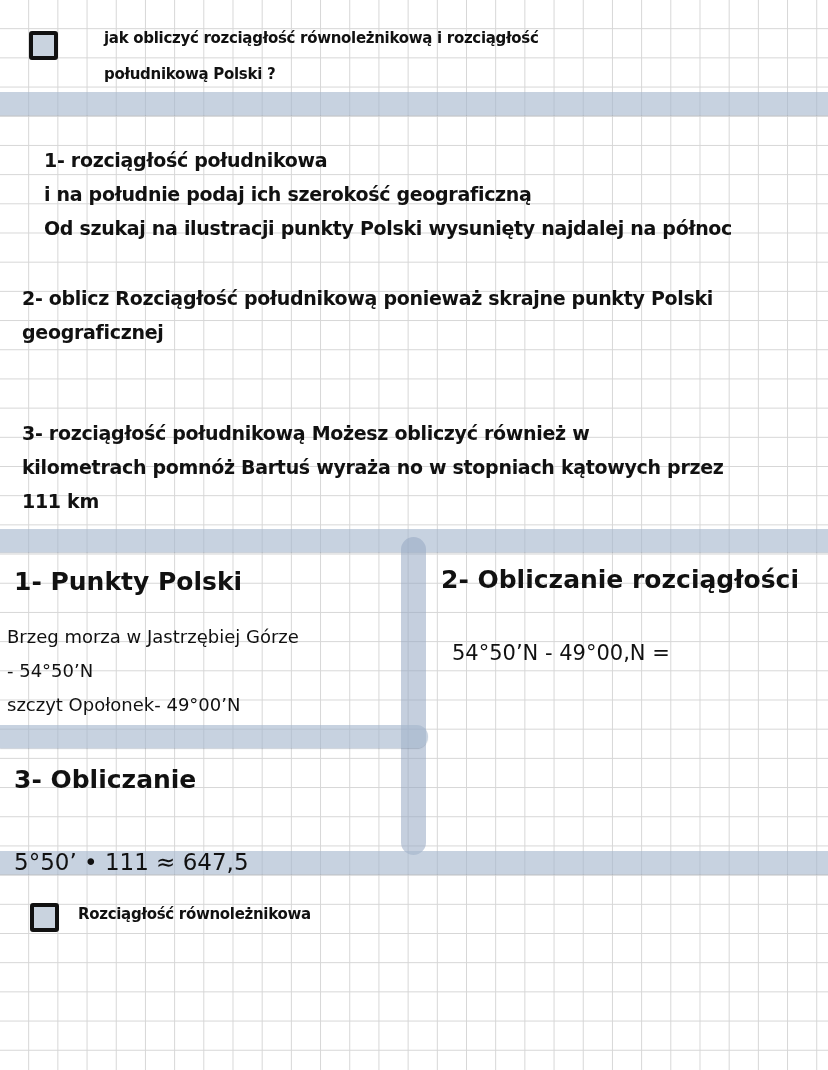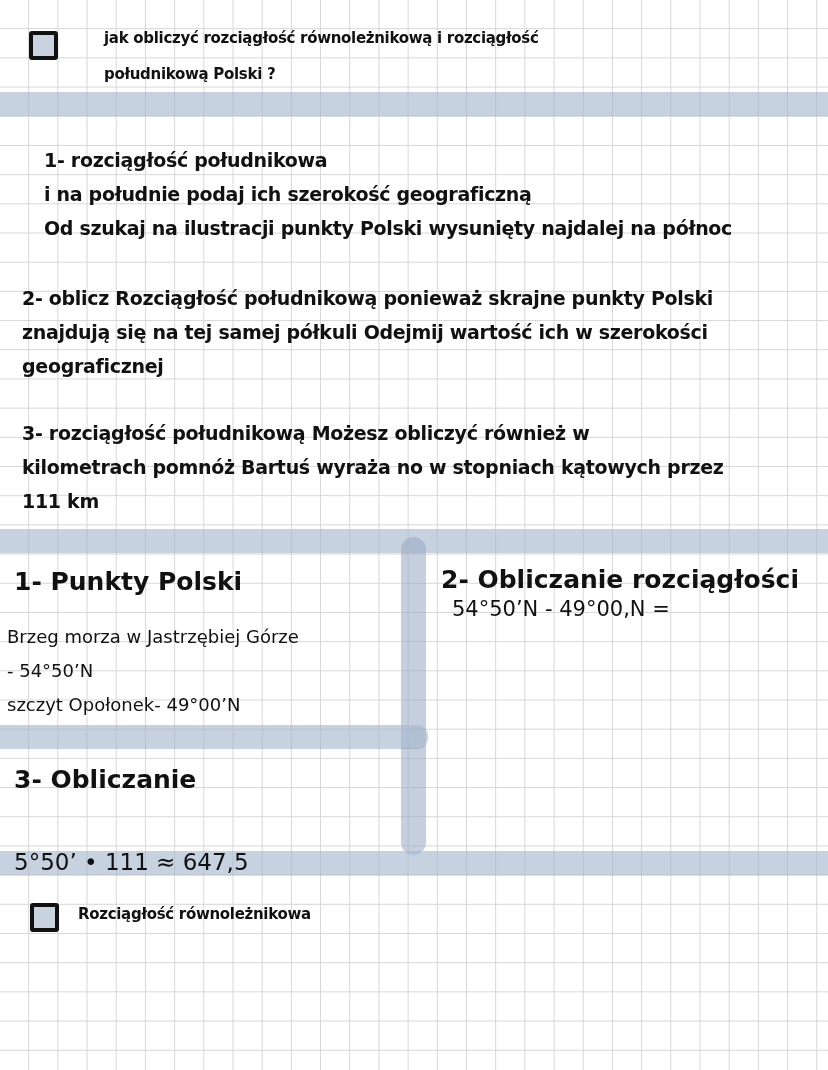--- a/index.html
+++ b/index.html
@@ -84,21 +84,20 @@
 <div class="band-h" style="left:0; top:92px; width:828px;"></div>
 
 <div class="abs hand body-text" style="left:22px; top:143px;margin-left:22px;">
   <span class="line">1- rozciągłość południkowa</span>
   <span class="line">i na południe podaj ich szerokość geograficzną</span>
   <span class="line">Od szukaj na ilustracji punkty Polski wysunięty najdalej na północ</span>
 </div>
 
 <div class="abs hand body-text" style="left:22px; top:281px;">
   <span class="line">2- oblicz Rozciągłość południkową ponieważ skrajne punkty Polski</span>
-  <span class="line">znajdują się na tej samej półkuli Odejmij wartość ich w szerokości</span>
   <span class="line">geograficznej</span>
 </div>
 
 <div class="abs hand body-text" style="left:22px; top:416px;">
   <span class="line">3-  rozciągłość południkową Możesz obliczyć również w</span>
   <span class="line">kilometrach pomnóż Bartuś wyraża no w stopniach kątowych przez</span>
   <span class="line">111 km</span>
 </div>
 
 <div class="band-h" style="left:0; top:529px; width:828px;"></div>
@@ -111,21 +110,21 @@
 </div>
 <div class="abs box-text" style="left:7px; top:620px; font-size:18px;">
   <span class="line">Brzeg morza w Jastrzębiej Górze</span>
   <span class="line">- 54°50’N</span>
   <span class="line">szczyt Opołonek- 49°00’N</span>
 </div>
 
 <div class="abs" style="left:441px; top:563px;">
   <div class="box-head">2- Obliczanie rozciągłości</div>
 </div>
-<div class="abs box-text" style="left:452px; top:592px; font-size:21px;">
+<div class="abs box-text" style="left:452px; top:636px; font-size:21px;">
   <span class="line">54°50’N - 49°00,N =</span>
 </div>
 
 <div class="abs" style="left:14px; top:763px;">
   <div class="box-head">3- Obliczanie</div>
 </div>
 <div class="abs box-text" style="left:14px; top:845px; font-size:23px;">5°50’ • 111 ≈ 647,5</div>
 
 <div class="checkbox" style="left:30px; top:903px;"></div>
 <div class="abs hand q-text" style="left:78px; top:896px;">Rozciągłość równoleżnikowa</div>

